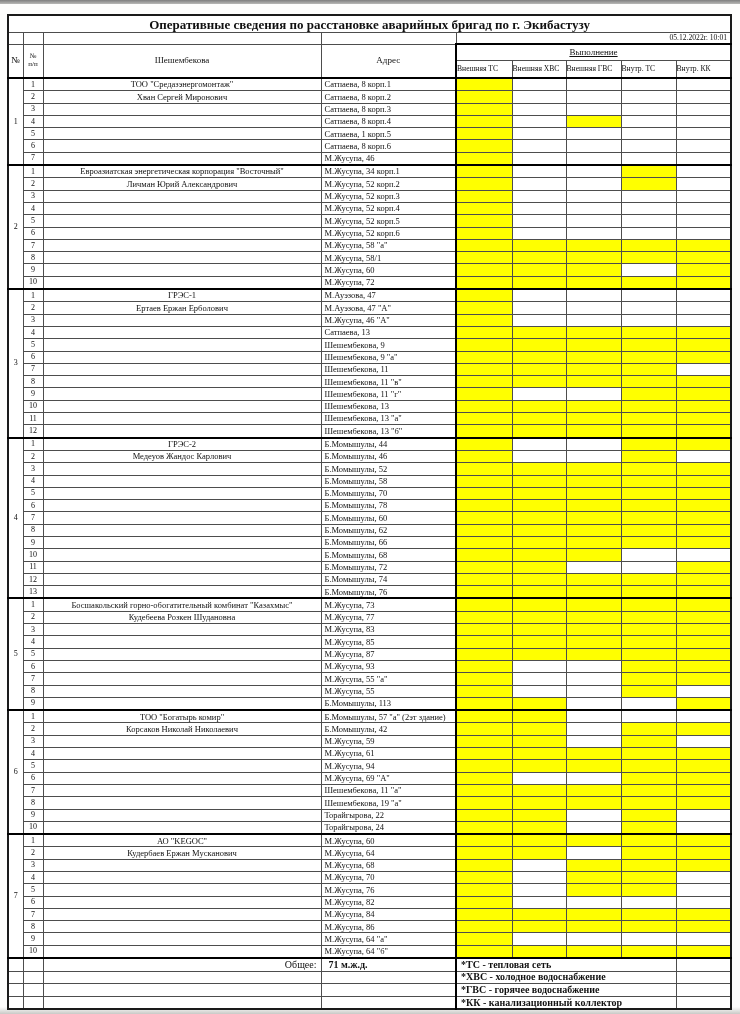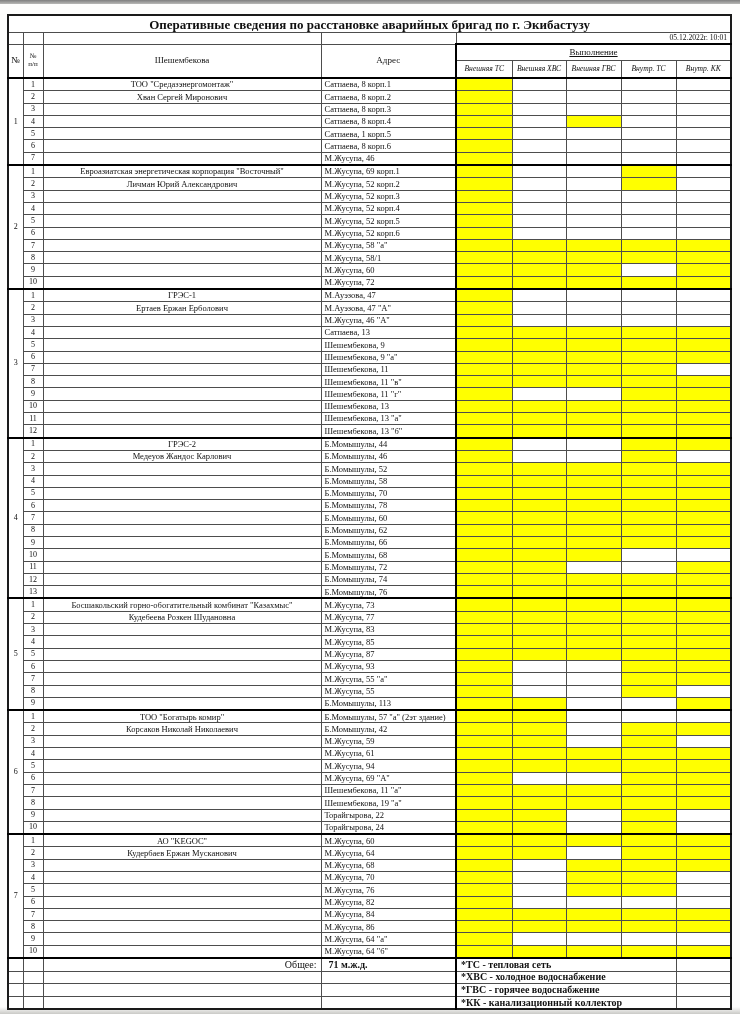--- a/index.html
+++ b/index.html
@@ -18,21 +18,21 @@
     position:absolute;left:7px;top:14px;width:723px;
     border-collapse:collapse;table-layout:fixed;
     border:2px solid #1a1a1a;
     background:#fff;
   }
   td{border:1px solid #4d4d4d;padding:0;overflow:hidden;vertical-align:middle;}
   .r-title td{height:16px;font-size:13px;font-weight:bold;text-align:center;white-space:nowrap;}
   .r-date td{height:10px;font-size:7.6px;text-align:right;padding-right:3px;white-space:nowrap;}
   .r-head1 td{height:15px;font-size:9px;text-align:center;white-space:nowrap;}
   .r-head1 .hdr-seq{font-size:7px;line-height:1.05;}
-  .r-head2 td{height:16px;font-size:7.6px;text-align:center;white-space:nowrap;font-style:italic;}
+  .r-head2 td{height:16px;font-size:7.6px;white-space:nowrap;}
   .exec-top{border-top:2px solid #000;border-left:2px solid #000;text-decoration:underline;}
   .bl-thick{border-left:2px solid #000;}
   .r-head2 td{border-bottom:2px solid #000;}
   tbody td{height:11.3px;font-size:8.5px;line-height:1;}
   tr.g-top td{border-top:2px solid #000;}
   .c-num,.c-seq{text-align:center;font-size:8px;}
   .c-org{text-align:center;white-space:nowrap;}
   .c-addr{text-align:left;padding-left:3px;white-space:nowrap;}
   .c-mark.hl{background:var(--hl,#ffff00);}
   .r-total td,.r-legend td{height:11.6px;font-size:10px;}
@@ -153,21 +153,21 @@
         <td class="c-mark bl-thick hl"></td>
         <td class="c-mark"></td>
         <td class="c-mark"></td>
         <td class="c-mark"></td>
         <td class="c-mark"></td>
       </tr>
       <tr class="g-top">
         <td class="c-num" rowspan="10">2</td>
         <td class="c-seq">1</td>
         <td class="c-org">Евроазиатская энергетическая корпорация "Восточный"</td>
-        <td class="c-addr">М.Жусупа, 69 корп.1</td>
+        <td class="c-addr">М.Жусупа, 34 корп.1</td>
         <td class="c-mark bl-thick hl"></td>
         <td class="c-mark"></td>
         <td class="c-mark"></td>
         <td class="c-mark hl"></td>
         <td class="c-mark"></td>
       </tr>
       <tr>
         <td class="c-seq">2</td>
         <td class="c-org">Личман Юрий Александрович</td>
         <td class="c-addr">М.Жусупа, 52 корп.2</td>

